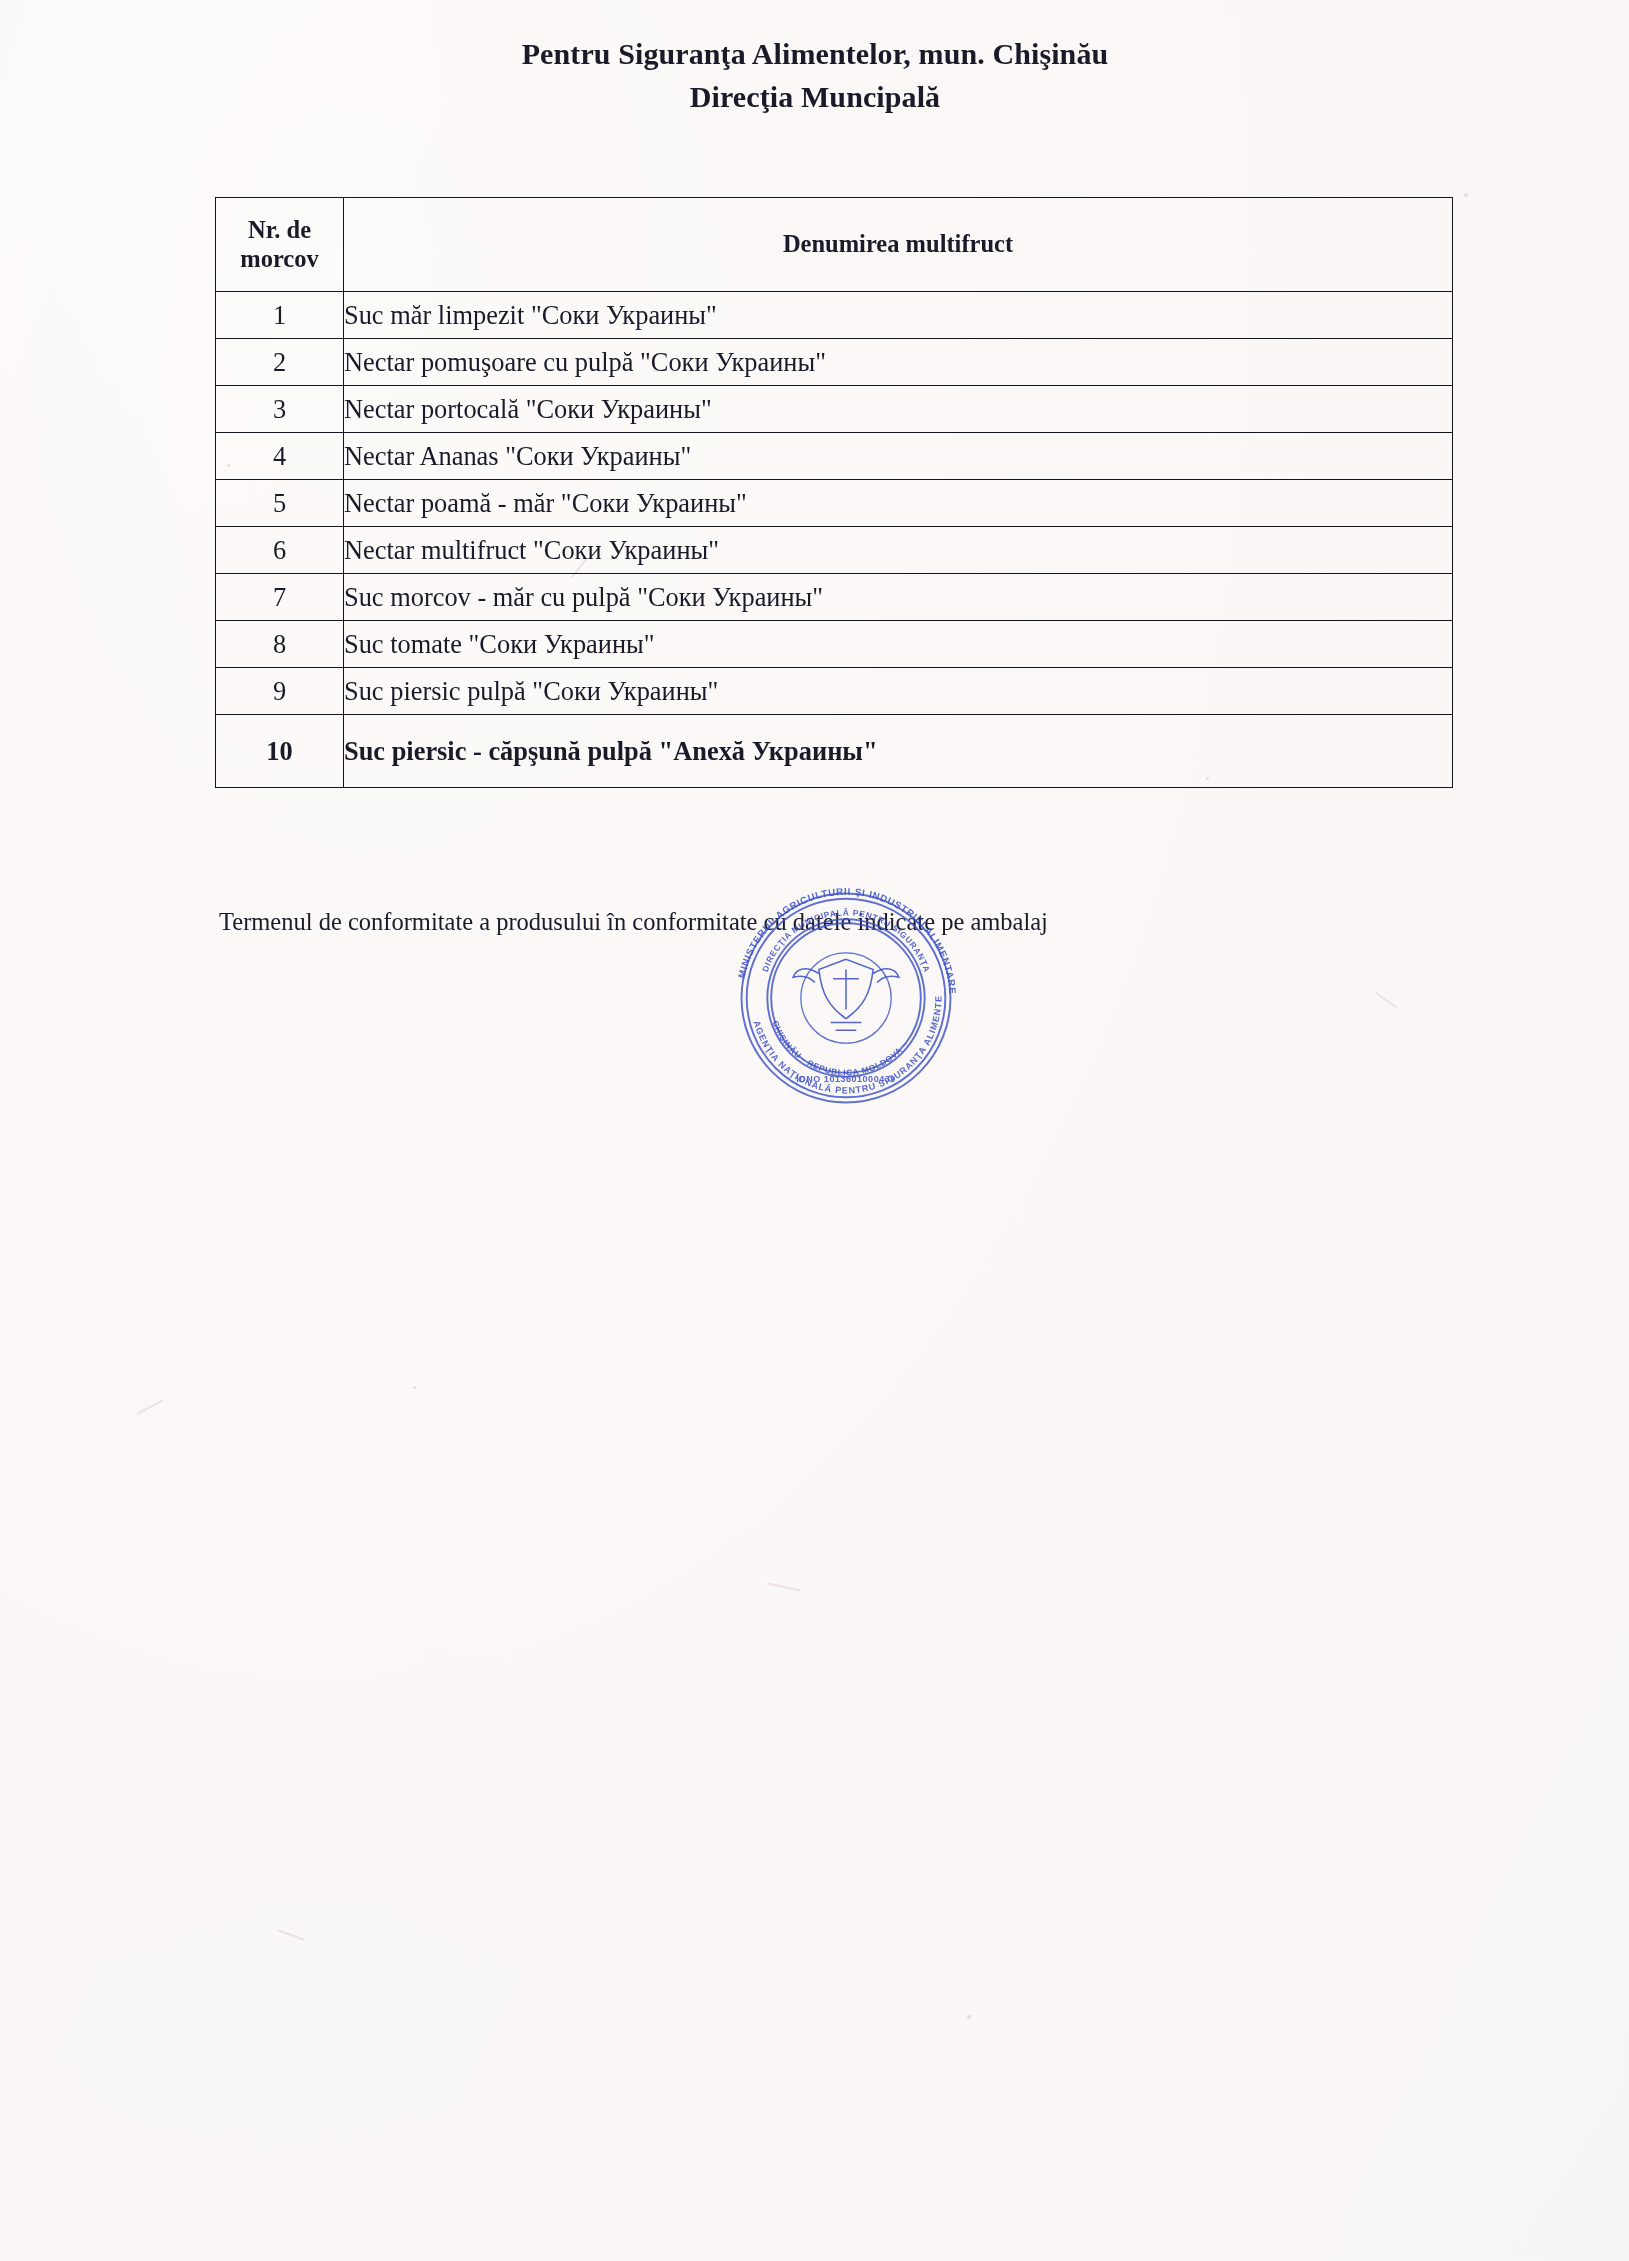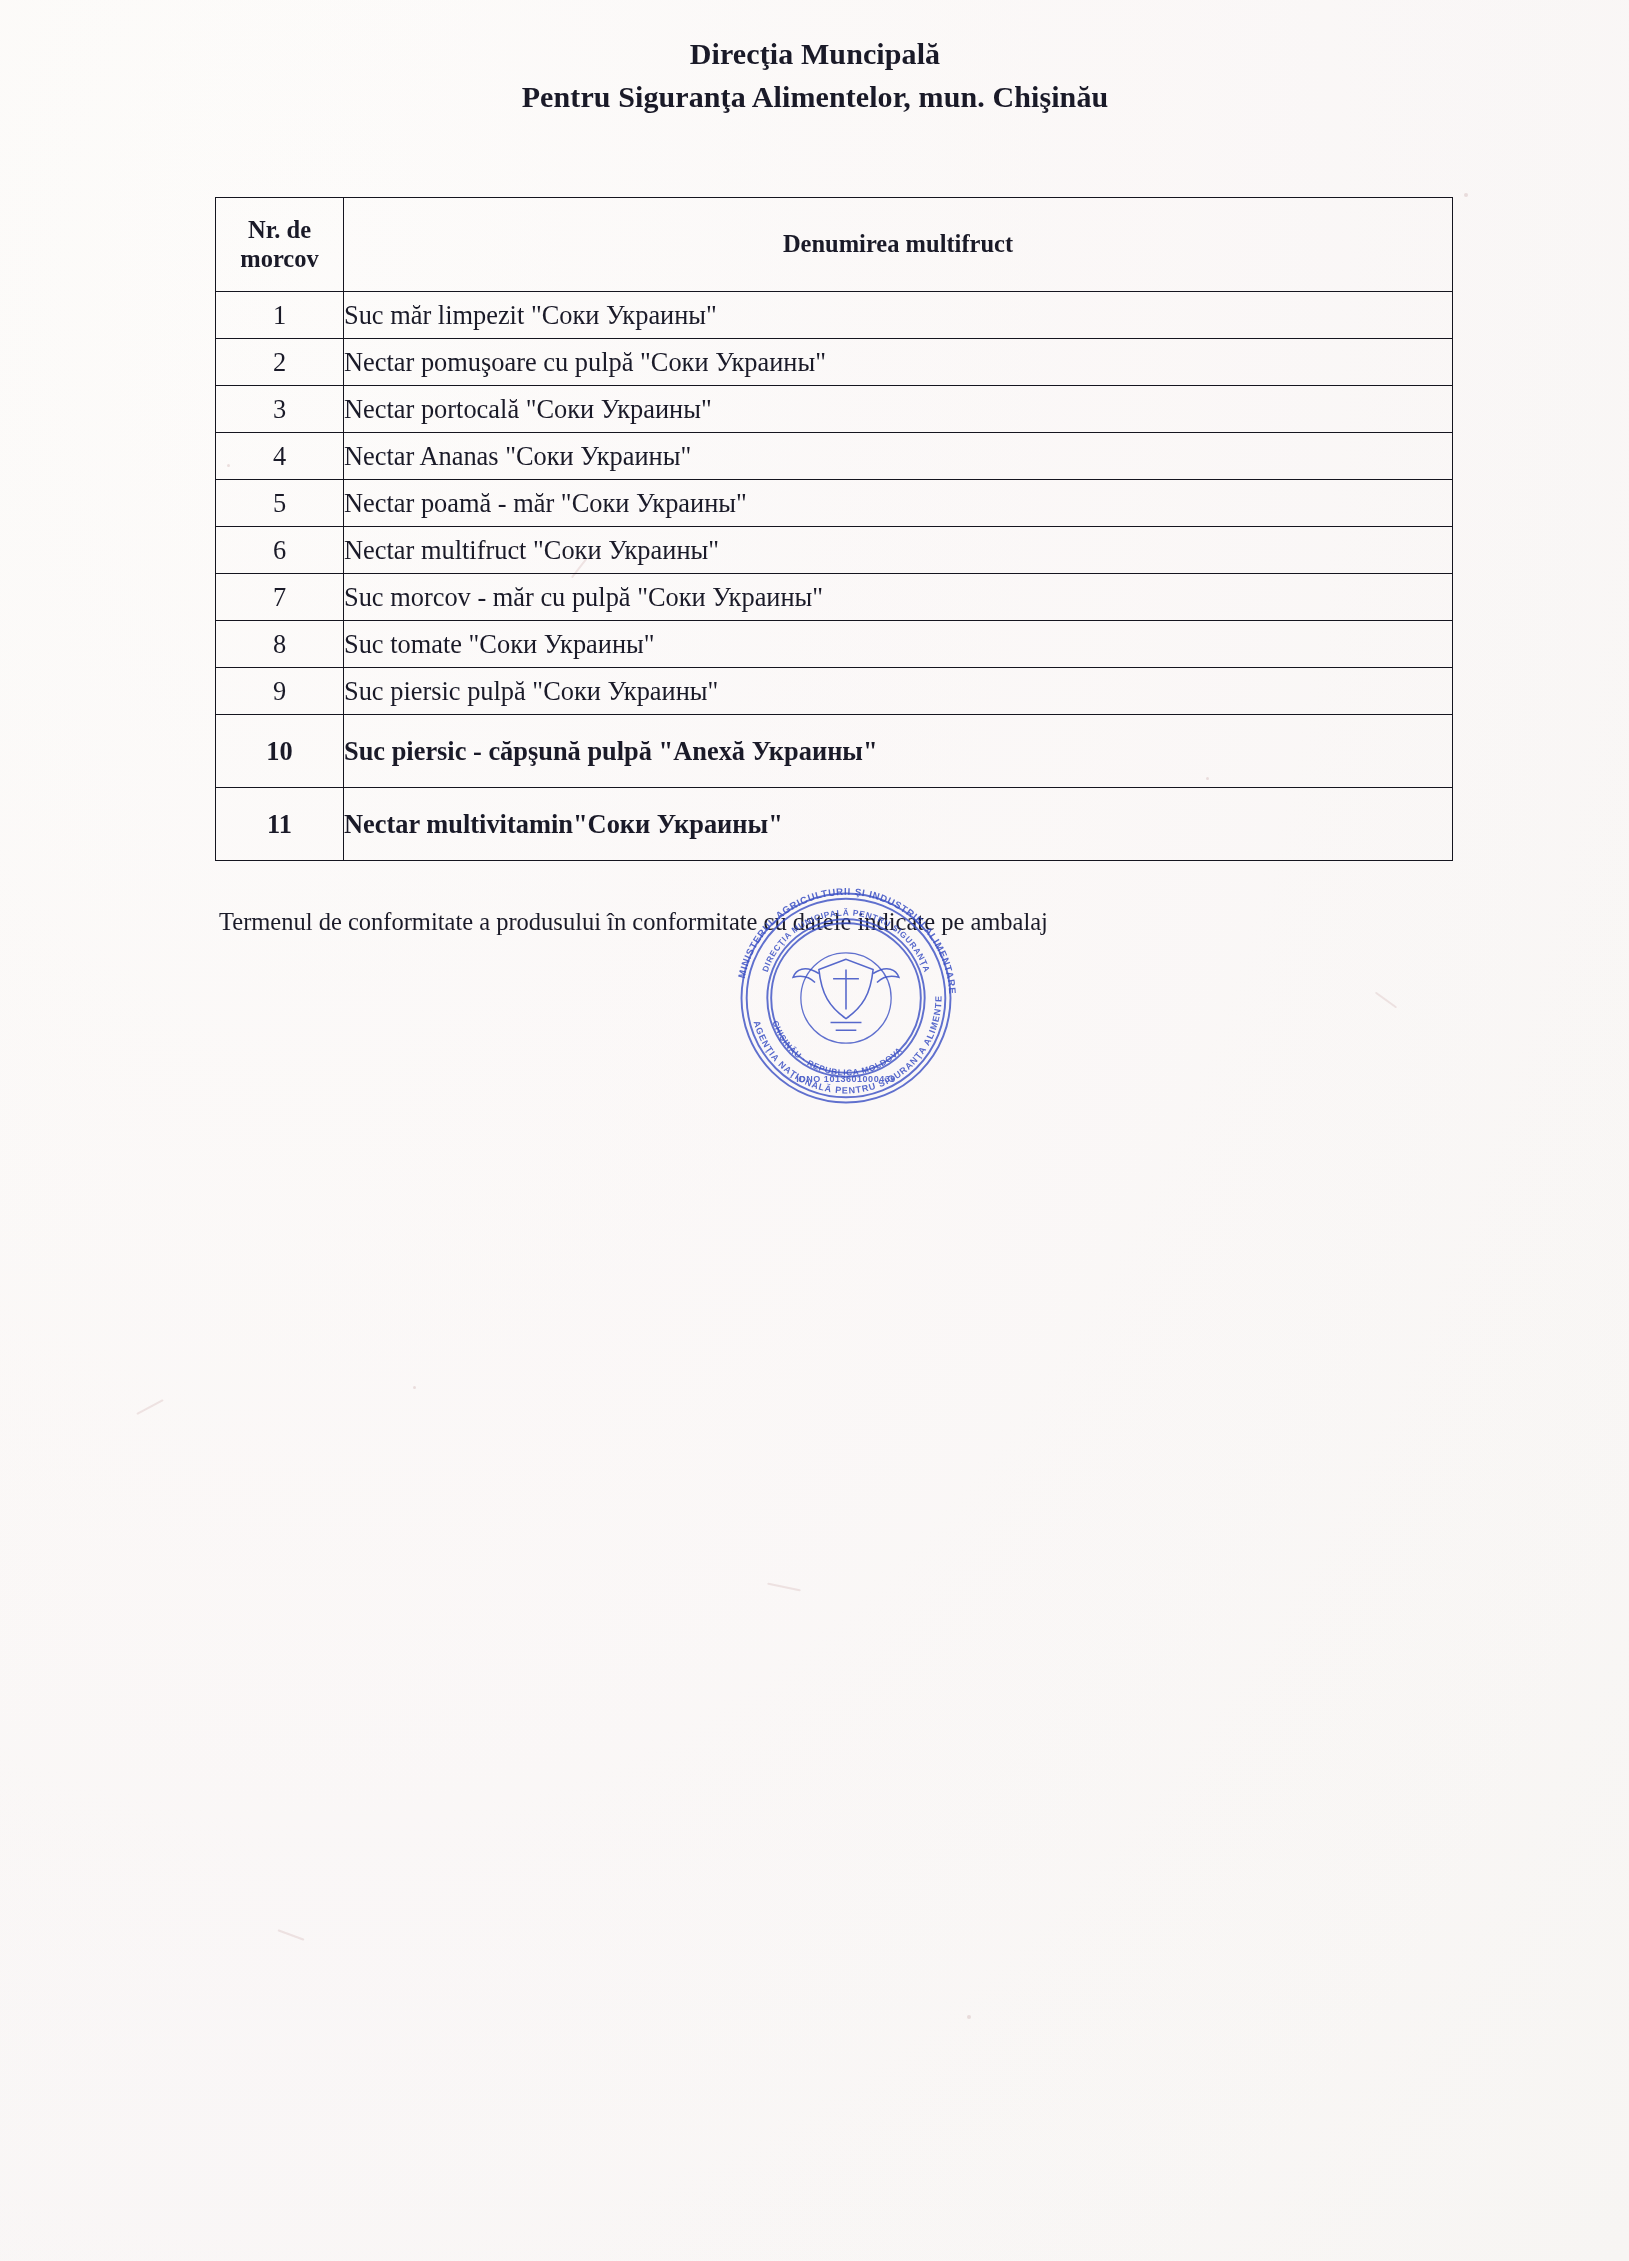--- a/index.html
+++ b/index.html
@@ -141,22 +141,22 @@
 <div class="speck" style="left:967px;top:2015px;width:3.9px;height:3.9px"></div>
 <div class="fiber" style="left:135px;top:1406px;width:30px;height:1.9px;transform:rotate(-28deg)"></div>
 <div class="fiber" style="left:1373px;top:999px;width:26px;height:1.9px;transform:rotate(36deg)"></div>
 <div class="fiber" style="left:767px;top:1586px;width:34px;height:1.9px;transform:rotate(12deg)"></div>
 <div class="fiber" style="left:567px;top:567px;width:24.5px;height:1.9px;transform:rotate(-52deg)"></div>
 <div class="fiber" style="left:277px;top:1934px;width:28px;height:1.9px;transform:rotate(20deg)"></div>
 
 <div class="content">
 
   <div class="header">
+    <div class="line h-line2">Pentru Siguranţa Alimentelor, mun. Chişinău</div>
     <div class="line h-line1">Direcţia Muncipală</div>
-    <div class="line h-line2">Pentru Siguranţa Alimentelor, mun. Chişinău</div>
   </div>
 
   <div class="table-wrap">
     <table class="doc">
       <colgroup>
           <col class="c-nr">
           <col>
         </colgroup>
       <thead>
         <tr>
@@ -200,24 +200,20 @@
           <td class="nr">8</td>
           <td class="name">Suc tomate "Соки Украины"</td>
         </tr>
         <tr>
           <td class="nr">9</td>
           <td class="name">Suc piersic pulpă "Соки Украины"</td>
         </tr>
         <tr class="tall">
           <td class="nr">10</td>
           <td class="name">Suc piersic - căpşună pulpă "Anexă Украины"</td>
-        </tr>
-        <tr class="tall">
-          <td class="nr">11</td>
-          <td class="name">Nectar multivitamin"Соки Украины"</td>
         </tr>
       </tbody>
     </table>
   </div>
 
   <div class="note">Termenul de conformitate a produsului în conformitate cu datele indicate pe ambalaj</div>
 
   <div class="stamp">
     <svg width="284" height="258" viewBox="0 0 440 400" xmlns="http://www.w3.org/2000/svg">
       <defs>

